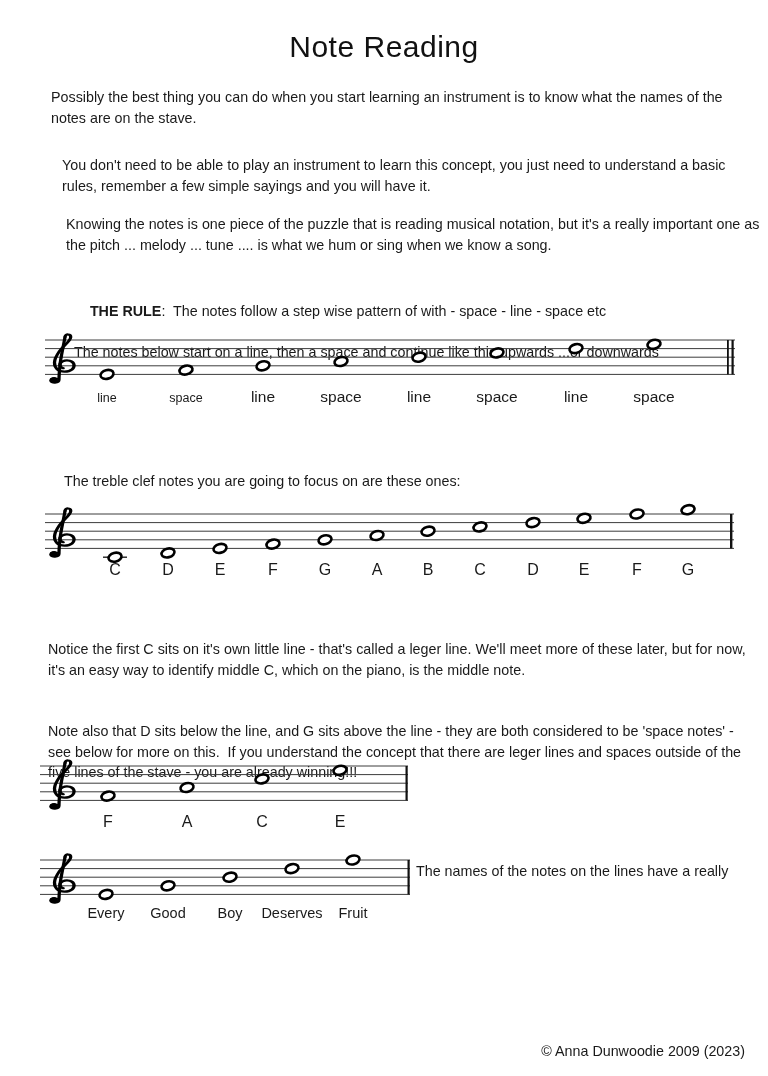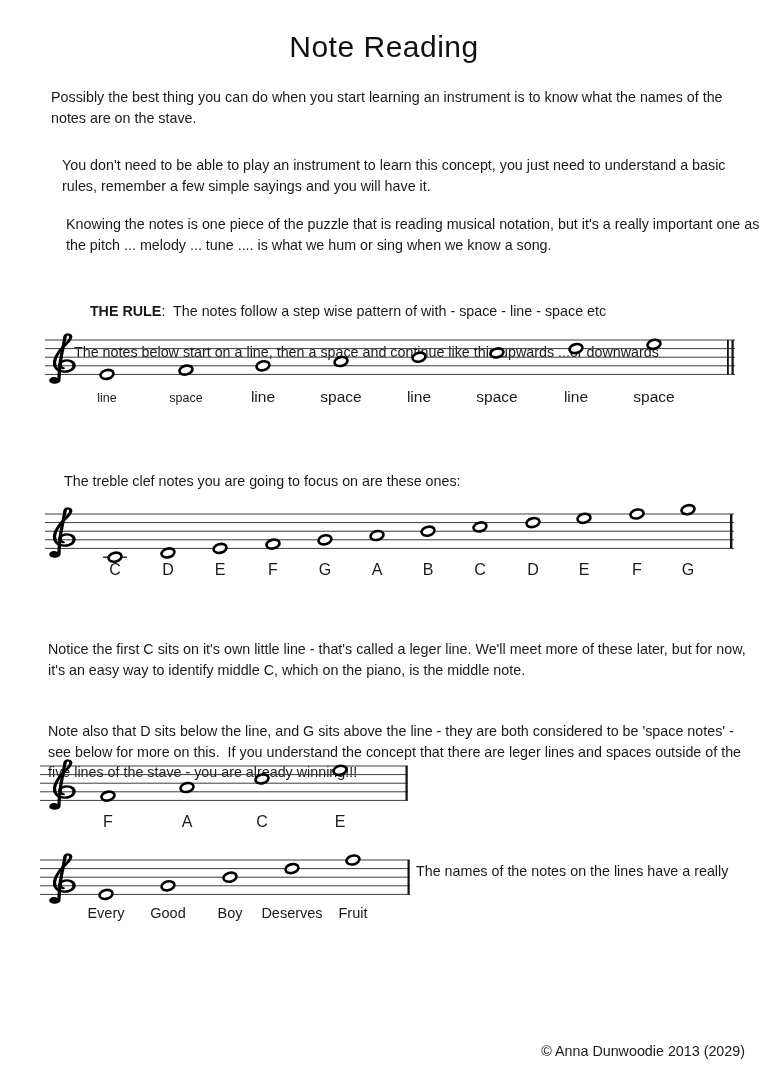--- a/index.html
+++ b/index.html
@@ -154,15 +154,15 @@
       <text x="200" y="72" text-anchor="middle" font-size="14.5">Boy</text>
       <ellipse cx="262" cy="22.6" rx="6.6" ry="4.35" fill="#fff" stroke="#000" stroke-width="2.6" transform="rotate(-14 262 22.6)"></ellipse>
       <text x="262" y="72" text-anchor="middle" font-size="14.5">Deserves</text>
       <ellipse cx="323" cy="14" rx="6.6" ry="4.35" fill="#fff" stroke="#000" stroke-width="2.6" transform="rotate(-14 323 14)"></ellipse>
       <text x="323" y="72" text-anchor="middle" font-size="14.5">Fruit</text>
     </svg>
 
   <div class="abs body" style="top:861px; left:416px; width:345px">The names of the notes on the lines have a really</div>
 
 
-  <div class="abs body" style="top:1041px; right:23px; text-align:right">© Anna Dunwoodie 2013 (2029)</div>
+  <div class="abs body" style="top:1041px; right:23px; text-align:right">© Anna Dunwoodie 2009 (2023)</div>
 
 </div>
 
 </body></html>

